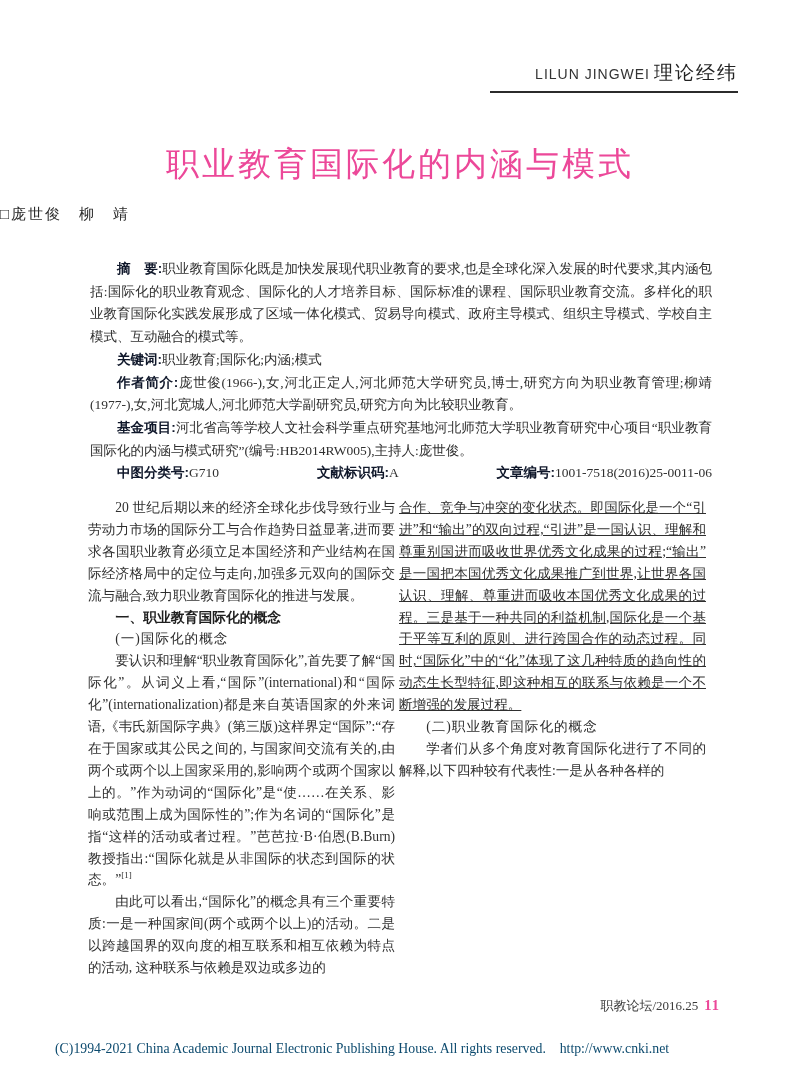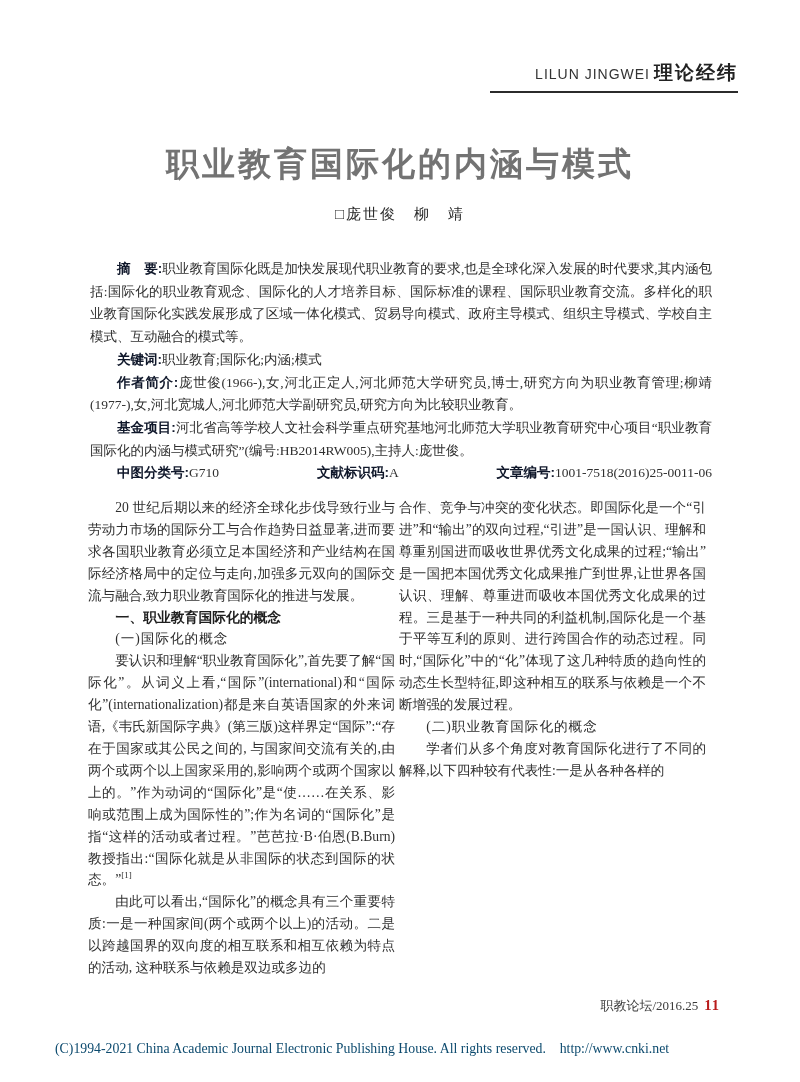--- a/index.html
+++ b/index.html
@@ -27,42 +27,42 @@
   }
   .header-en {
     font-family: "Liberation Sans", "DejaVu Sans", sans-serif;
     font-size: 14px;
     letter-spacing: 1px;
     color: #333;
   }
   .header-cn {
     font-family: "Liberation Sans", "DejaVu Sans", sans-serif;
     font-size: 19px;
-    font-weight: bold;
+    font-weight: normal;
     letter-spacing: 2px;
     color: #222;
   }
   
   .title {
     position: absolute;
     top: 142px;
     left: 0;
     width: 100%;
     text-align: center;
     font-size: 33px;
-    font-weight: 700;
+    font-weight: 400;
     letter-spacing: 3px;
-    color: #737373;
+    color: #ec4899;
   }
   .authors {
     position: absolute;
     top: 205px;
     left: 0;
     width: 100%;
-    text-align: center;
+    text-align: left;
     font-family: Liberation Serif, serif;
     font-size: 15px;
     letter-spacing: 2px;
     color: #2b2b2b;
   }
   
   .frontmatter {
     position: absolute;
     top: 258px;
     left: 90px;
@@ -95,21 +95,21 @@
     gap: 4px;
     overflow: hidden;
   }
   .col {
     width: 307px;
     font-size: 13.6px;
     line-height: 21.9px;
     text-align: justify;
   }
   .para { text-indent: 2em; }
-  .para-cont { text-indent: 0; }
+  .para-cont { text-indent: 0; text-decoration: underline; }
   .h1 {
     font-family: "Liberation Sans", "DejaVu Sans", sans-serif;
     font-size: 13.8px;
     font-weight: bold;
     color: #1f1f1f;
     text-indent: 2em;
   }
   .h2 {
     font-weight: normal;
     color: #2b2b2b;
@@ -121,21 +121,21 @@
   .page-footer {
     position: absolute;
     top: 997px;
     left: 88px;
     width: 632px;
     text-align: right;
     font-size: 13px;
     color: #3a3a3a;
   }
   .page-number {
-    color: #b91c1c;
+    color: #ec4899;
     font-weight: bold;
     font-size: 14.5px;
     letter-spacing: 1px;
     margin-left: 6px;
   }
   
   .copyright {
     position: absolute;
     top: 1041px;
     left: 55px;

